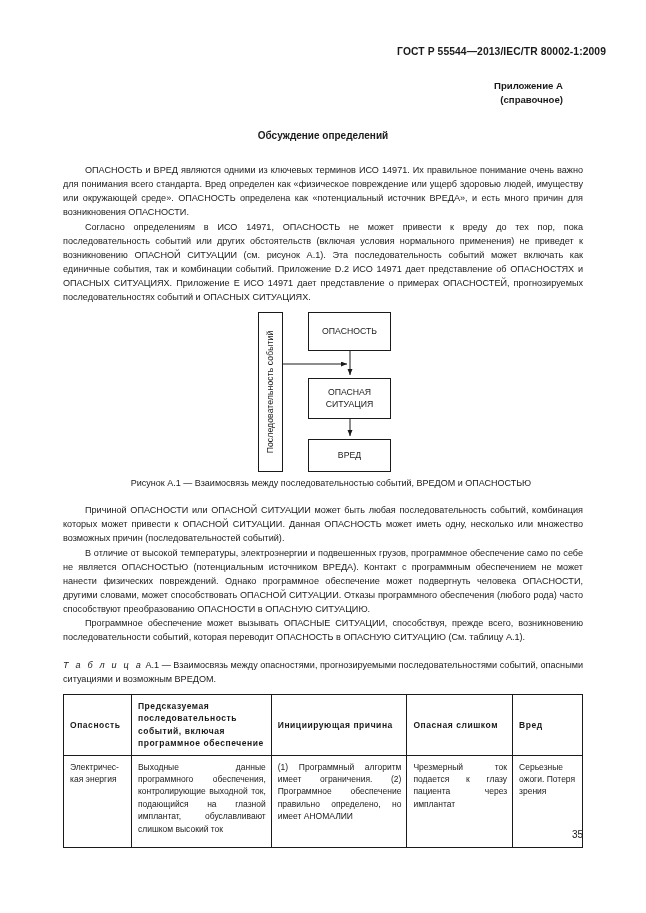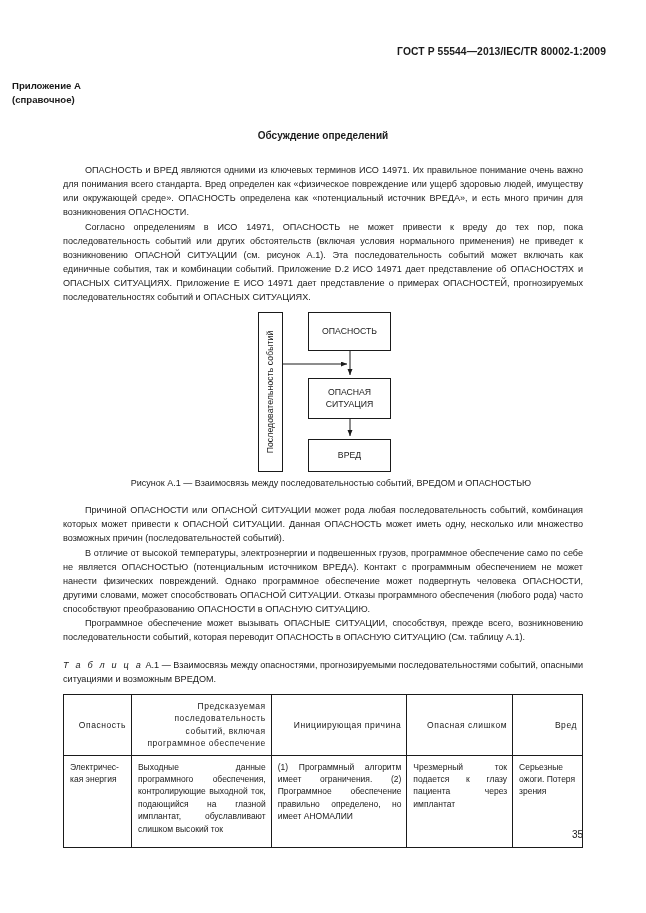--- a/index.html
+++ b/index.html
@@ -34,23 +34,23 @@
     font-size: 10.3px;
     font-weight: bold;
     letter-spacing: 0.1px;
     white-space: nowrap;
   }
 
   
   .annex-block {
     position: absolute;
     top: 79px;
-    left: 12px;
+    left: 0;
     width: 563px;
-    text-align: left;
+    text-align: right;
     font-size: 9.6px;
     font-weight: bold;
     line-height: 13.5px;
   }
   .annex-block .line2 { font-weight: bold; }
 
   .section-title {
     position: absolute;
     top: 130px;
     left: 0;
@@ -163,22 +163,22 @@
     font-size: 8.5px;
   }
   table.data-table th,
   table.data-table td {
     border: 1px solid #1a1a1a;
     vertical-align: top;
     padding: 5px 5px 5px 6px;
     box-sizing: border-box;
   }
   table.data-table th {
-    text-align: right;
-    font-weight: normal;
+    text-align: left;
+    font-weight: bold;
     letter-spacing: 0.55px;
     line-height: 12.4px;
     vertical-align: middle;
     height: 44px;
   }
   table.data-table td {
     text-align: justify;
     line-height: 12.4px;
     height: 92px;
   }
@@ -256,21 +256,21 @@
         <line x1="287" y1="45" x2="287" y2="69" stroke="#1a1a1a" stroke-width="1" marker-end="url(#arrowhead)"></line>
 
         <line x1="287" y1="113" x2="287" y2="130" stroke="#1a1a1a" stroke-width="1" marker-end="url(#arrowhead)"></line>
       </svg>
     </div>
 
     <div class="fig-caption">Рисунок А.1 — Взаимосвязь между последовательностью событий, ВРЕДОМ и ОПАСНОСТЬЮ</div>
   </div>
 
   <div class="body-col" id="para-block-3">
-    <p class="para">Причиной ОПАСНОСТИ или ОПАСНОЙ СИТУАЦИИ может рода любая последовательность событий, комбинация которых может привести к ОПАСНОЙ СИТУАЦИИ. Данная ОПАСНОСТЬ может иметь одну, несколько или множество возможных причин (последовательностей событий).</p>
+    <p class="para">Причиной ОПАСНОСТИ или ОПАСНОЙ СИТУАЦИИ может быть любая последовательность событий, комбинация которых может привести к ОПАСНОЙ СИТУАЦИИ. Данная ОПАСНОСТЬ может иметь одну, несколько или множество возможных причин (последовательностей событий).</p>
   </div>
 
   <div class="body-col" id="para-block-4">
     <p class="para">В отличие от высокой температуры, электроэнергии и подвешенных грузов, программное обеспечение само по себе не является ОПАСНОСТЬЮ (потенциальным источником ВРЕДА). Контакт с программным обеспечением не может нанести физических повреждений. Однако программное обеспечение может подвергнуть человека ОПАСНОСТИ, другими словами, может способствовать ОПАСНОЙ СИТУАЦИИ. Отказы программного обеспечения (любого рода) часто способствуют преобразованию ОПАСНОСТИ в ОПАСНУЮ СИТУАЦИЮ.</p>
   </div>
 
   <div class="body-col" id="para-block-5">
     <p class="para">Программное обеспечение может вызывать ОПАСНЫЕ СИТУАЦИИ, способствуя, прежде всего, возникновению последовательности событий, которая переводит ОПАСНОСТЬ в ОПАСНУЮ СИТУАЦИЮ (См. таблицу А.1).</p>
   </div>
 

